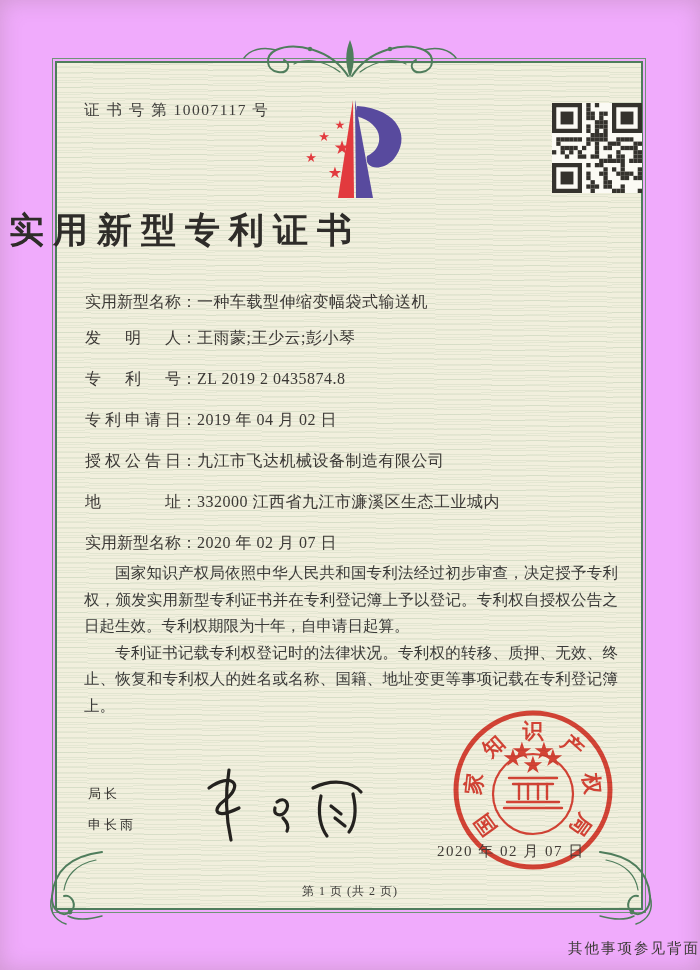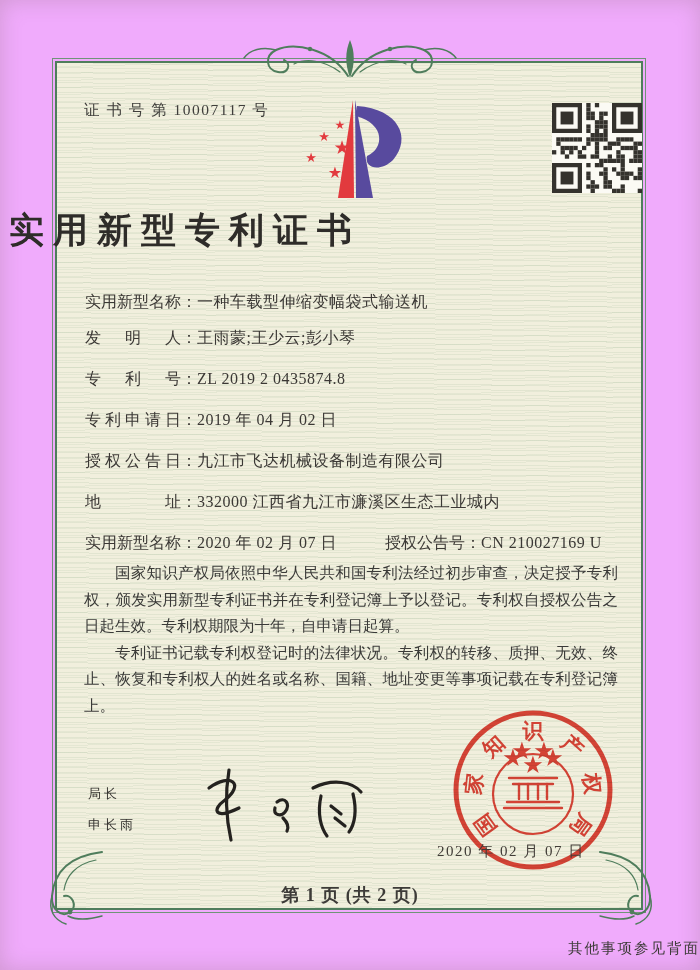--- a/index.html
+++ b/index.html
@@ -40,21 +40,21 @@
   .body-text{
     position:absolute;left:84px;top:560px;width:534px;
     font-size:15.5px;line-height:26.5px;text-align:justify;color:#3a3a38;
   }
   .body-text p{margin:0;text-indent:2em;}
   .director{position:absolute;left:88px;top:778px;font-size:13px;letter-spacing:3px;line-height:31px;color:#33312e;}
   .signature{position:absolute;left:195px;top:760px;}
   .seal{position:absolute;left:449px;top:706px;mix-blend-mode:multiply;opacity:.93;}
   .seal text{font-size:21px;font-weight:bold;fill:#df392e;text-anchor:middle;font-family:"Liberation Serif","DejaVu Serif",serif;}
   .seal-date{position:absolute;left:437px;top:842px;font-size:15px;letter-spacing:1.5px;color:#413c37;}
-  .page-no{position:absolute;left:0;top:883px;width:100%;text-align:center;font-size:18px;letter-spacing:1px;color:#3d3b38;font-weight:bold;}
+  .page-no{position:absolute;left:0;top:883px;width:100%;text-align:center;font-size:12px;letter-spacing:1px;color:#3d3b38;}
   .back-note{position:absolute;left:0;top:927px;width:100%;text-align:right;font-size:14.5px;letter-spacing:2px;color:#3d3b38;margin-top:12px;}
   .ornament-top{position:absolute;left:240px;top:34px;}
   .flourish-bl{position:absolute;left:36px;top:846px;}
   .flourish-br{position:absolute;left:588px;top:846px;transform:scaleX(-1);}
 </style>
 </head>
 <body>
 
 <div class="page">
 
@@ -262,23 +262,20 @@
       <span class="flabel">专利申请日</span><span class="colon">：</span><span class="fvalue">2019 年 04 月 02 日</span>
     </div>
     <div class="frow">
       <span class="flabel">授权公告日</span><span class="colon">：</span><span class="fvalue">九江市飞达机械设备制造有限公司</span>
     </div>
     <div class="frow">
       <span class="flabel">地址</span><span class="colon">：</span><span class="fvalue">332000 江西省九江市濂溪区生态工业城内</span>
     </div>
     <div class="frow">
       <span class="flabel">实用新型名称</span><span class="colon">：</span><span class="fvalue">2020 年 02 月 07 日</span>
-      <span class="grant-2">
-        <span>授权公告号</span><span class="colon">：</span><span class="fvalue">CN 210027169 U</span>
-      </span>
     </div>
   </div>
 
   <div class="body-text">
     <p>国家知识产权局依照中华人民共和国专利法经过初步审查，决定授予专利权，颁发实用新型专利证书并在专利登记簿上予以登记。专利权自授权公告之日起生效。专利权期限为十年，自申请日起算。</p>
     <p>专利证书记载专利权登记时的法律状况。专利权的转移、质押、无效、终止、恢复和专利权人的姓名或名称、国籍、地址变更等事项记载在专利登记簿上。</p>
   </div>
 
   <div class="director">
     <div>局长</div>

